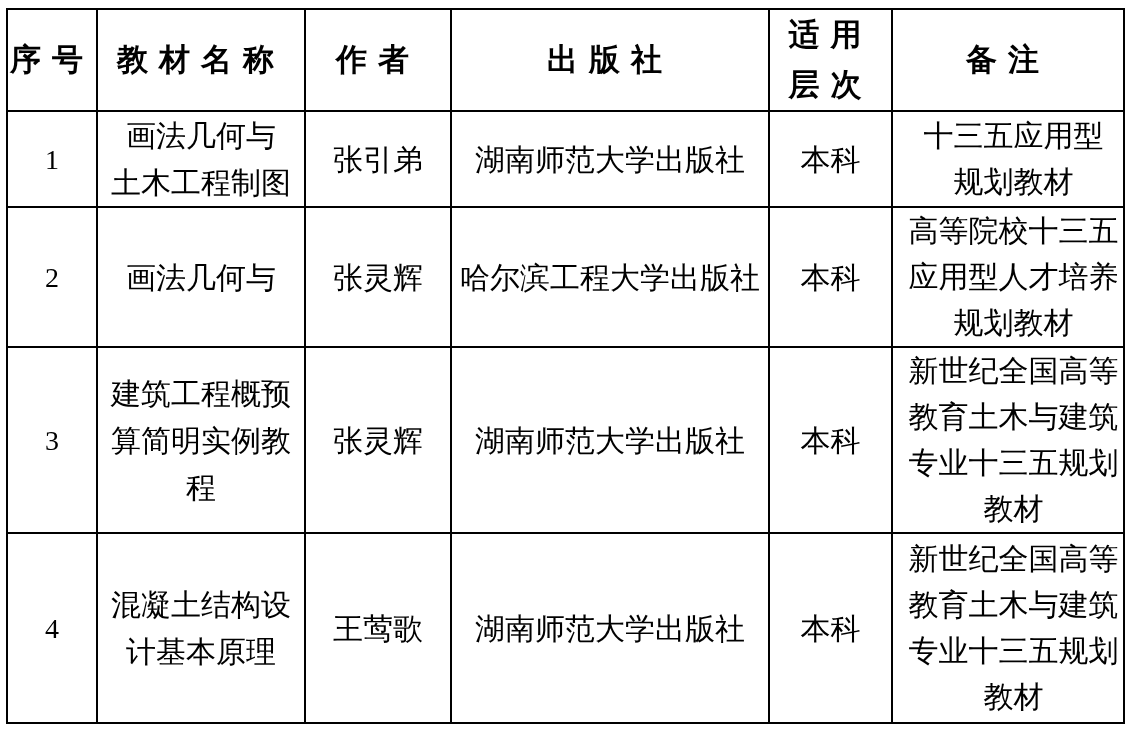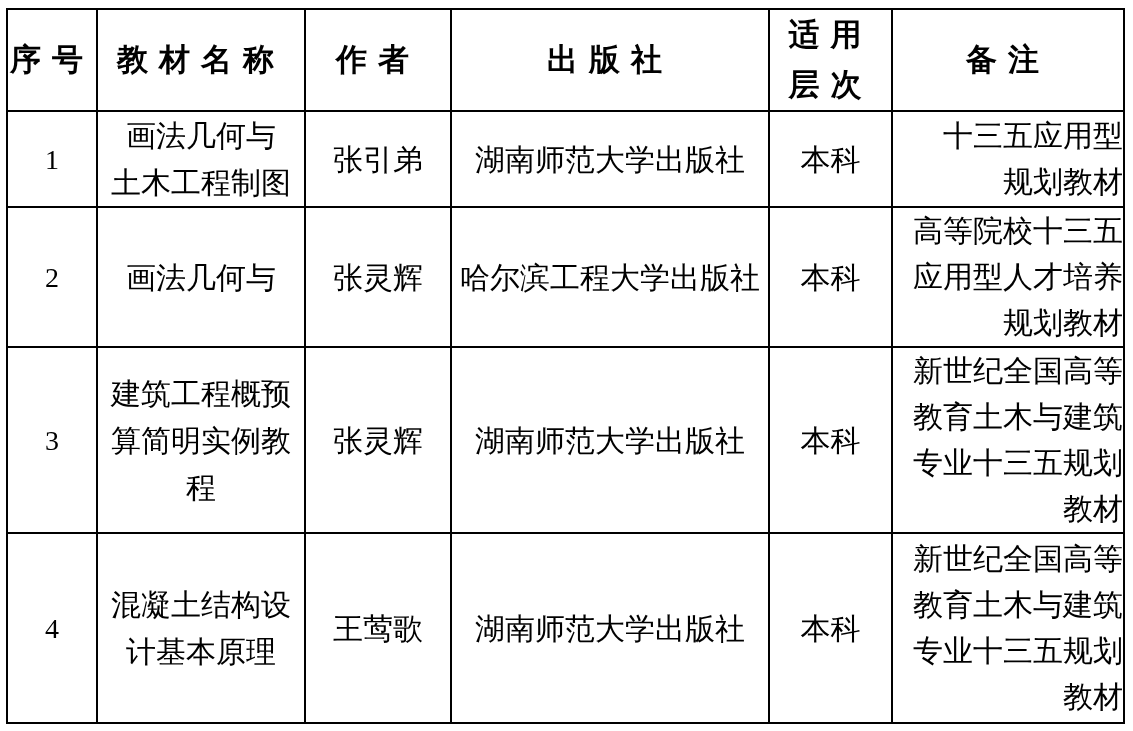--- a/index.html
+++ b/index.html
@@ -32,21 +32,21 @@
     overflow: hidden;
   }
   .doc-table th {
     font-weight: bold;
     font-size: 31px;
     letter-spacing: 11px;
     line-height: 50px;
   }
   td.cell-index { font-size: 28px; }
   td.cell-remark {
-    text-align: right;
+    text-align: center;
     padding-left: 11px;
     padding-right: 0;
     line-height: 46px;
   }
   tr.row-header { height: 85px; }
   tr.row-1 { height: 95px; }
   tr.row-2 { height: 139px; }
   tr.row-3 { height: 173px; }
   tr.row-4 { height: 190px; }
 </style>

